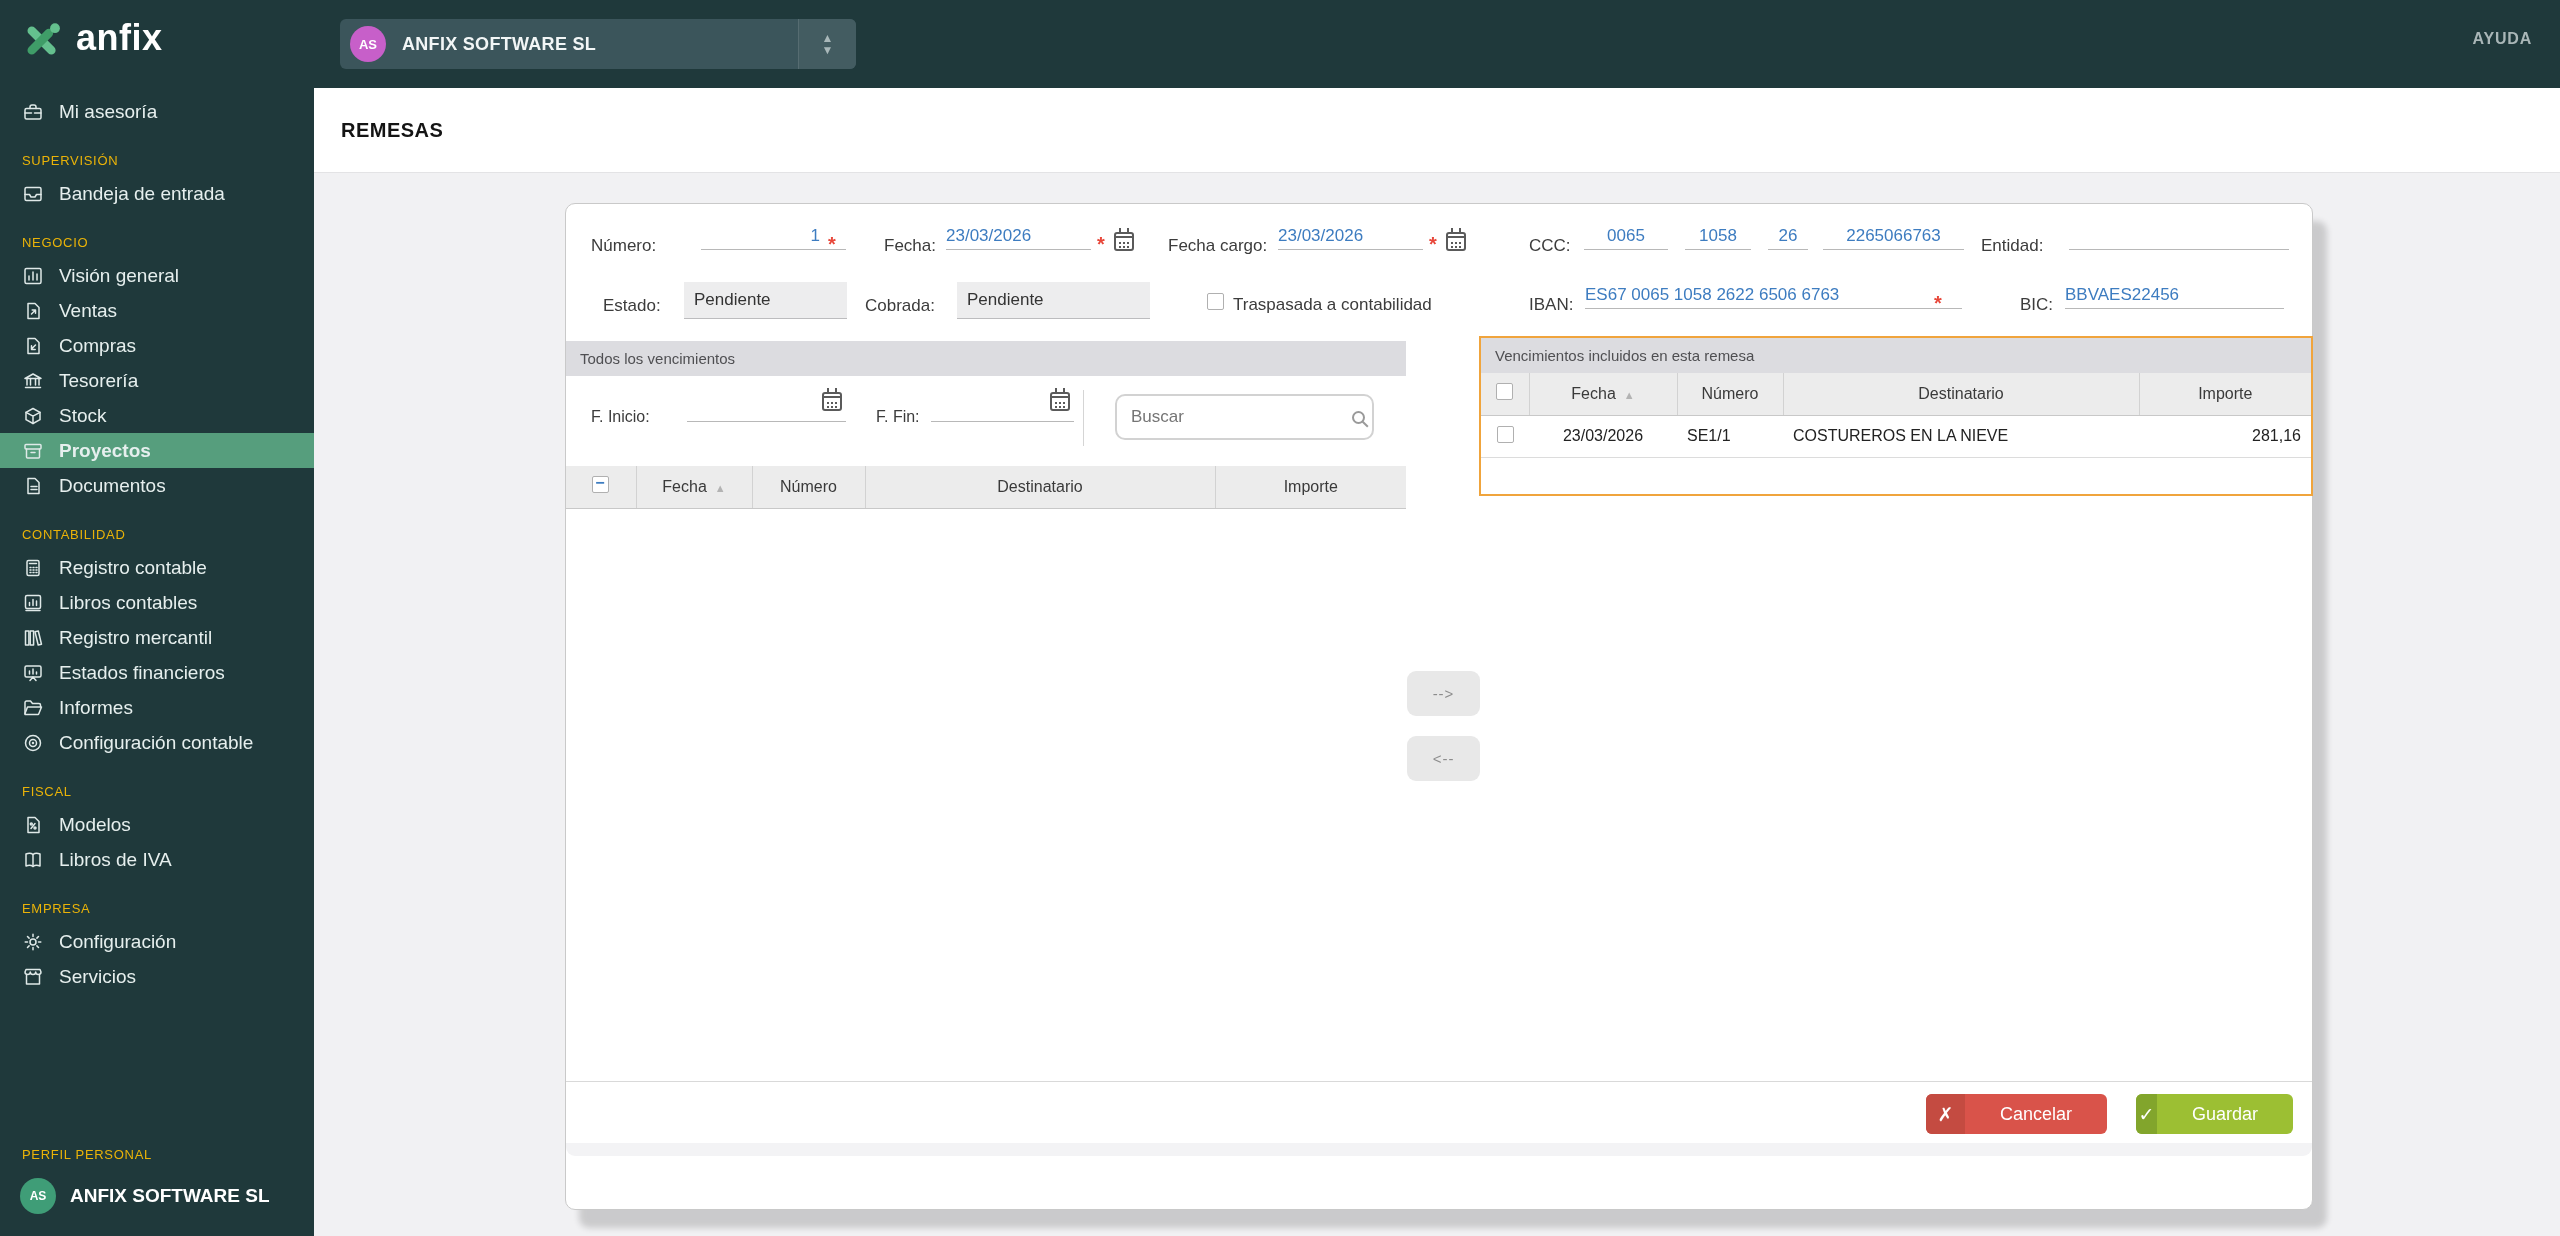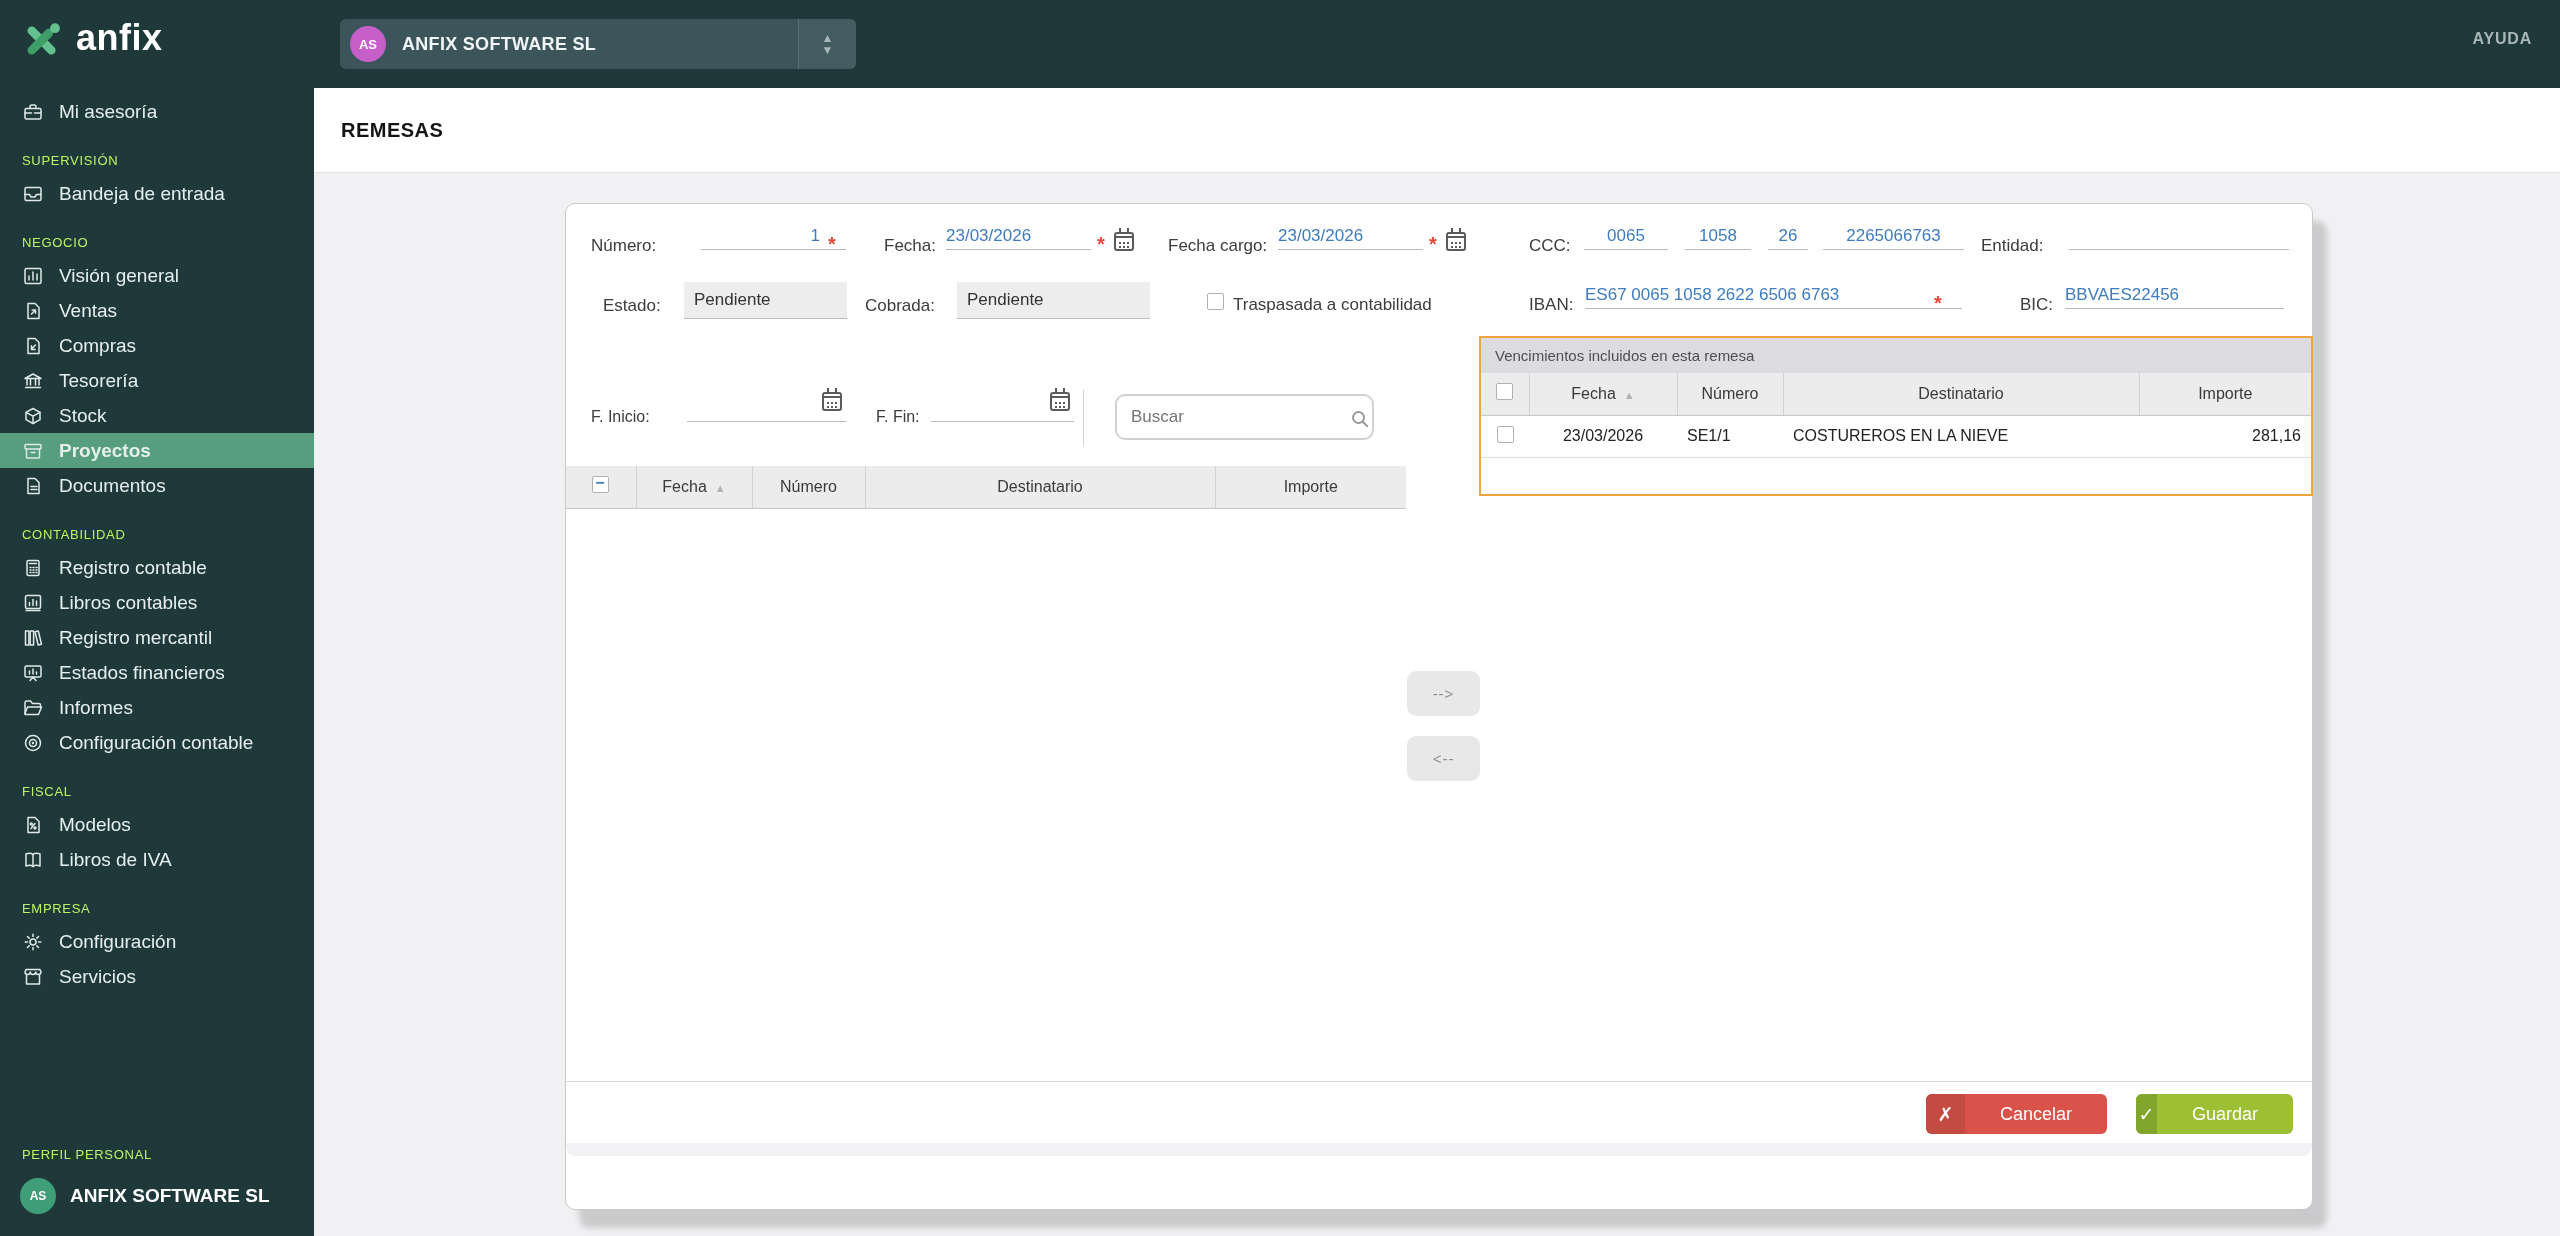--- a/index.html
+++ b/index.html
@@ -14,21 +14,21 @@
   .company-pill .avatar { width:36px; height:36px; border-radius:50%; background:#c75fc9; color:#fff; font-size:13px; font-weight:bold; display:flex; align-items:center; justify-content:center; margin-left:10px; }
   .company-pill .cname { color:#f2f6f6; font-size:18px; font-weight:bold; margin-left:16px; letter-spacing:0.3px; flex:1; }
   .company-pill .stepper { width:58px; height:50px; border-left:1px solid rgba(255,255,255,0.10); background:#435c61; border-radius:0 6px 6px 0; display:flex; flex-direction:column; align-items:center; justify-content:center; gap:1px; }
   .company-pill .stepper span { color:#a9b8ba; font-size:12px; line-height:11px; }
   .help { position:absolute; right:28px; top:30px; color:#a9b6b7; font-size:16px; font-weight:bold; letter-spacing:0.8px; cursor:pointer; }
 
   
   .sidebar { position:absolute; left:0; top:88px; width:314px; height:1148px; background:#1f393b; display:flex; flex-direction:column; padding-top:6px; z-index:4; }
   .side-item { height:35px; display:flex; align-items:center; gap:15px; padding-left:22px; color:#e6efee; font-size:19px; cursor:pointer; white-space:nowrap; }
   .side-item.selected { background:#569e7d; font-weight:bold; }
-  .section-label { margin:24px 0 8px 22px; color:#bef264; font-size:13px; letter-spacing:0.7px; }
+  .section-label { margin:24px 0 8px 22px; color:#eab308; font-size:13px; letter-spacing:0.7px; }
   .ic { width:22px; height:22px; flex:0 0 22px; stroke:#dfe9e8; fill:none; stroke-width:1.5; stroke-linecap:round; stroke-linejoin:round; }
   .side-spacer { flex:1; }
   .profile-row { height:52px; display:flex; align-items:center; gap:14px; padding-left:20px; margin-bottom:14px; cursor:pointer; }
   .profile-row .avatar { width:36px; height:36px; border-radius:50%; background:#3f9d77; color:#fff; font-size:12px; font-weight:bold; display:flex; align-items:center; justify-content:center; }
   .profile-row .pname { color:#fff; font-size:19px; font-weight:bold; }
 
   
   .content-header { position:absolute; left:314px; top:88px; width:2414px; height:85px; background:#fff; border-bottom:1px solid #e3e3e5; display:flex; align-items:center; }
   .page-title { margin-left:27px; font-size:20px; font-weight:bold; letter-spacing:0.5px; color:#141414; }
 
@@ -309,20 +309,21 @@
     <span class="cb" style="position:absolute;left:641px;top:89px;"></span>
     <span class="flabel" style="left:667px;top:91px;">Traspasada a contabilidad</span>
 
     <span class="flabel" style="left:963px;top:91px;">IBAN:</span>
     <input class="uinput" style="position: absolute; left: 1019px; top: 77px; width: 377px;" value="ES67 0065 1058 2622 6506 6763">
     <span class="ast" style="left:1368px;top:88px;">*</span>
 
     <span class="flabel" style="left:1454px;top:91px;">BIC:</span>
     <input class="uinput" style="position: absolute; left: 1499px; top: 77px; width: 219px;" value="BBVAES22456">
 
+    <div class="panel-bar" style="left:0;top:137px;width:840px;">Todos los vencimientos</div>
 
     <span class="filter-label" style="left:25px;top:204px;">F. Inicio:</span>
     <input class="uinput dark" style="position: absolute; left: 121px; top: 190px; width: 159px;">
     <span class="cal" style="left:256px;top:188px;">
         <span class="ear1"></span>
         <span class="ear2"></span>
       </span>
 
     <span class="filter-label" style="left:310px;top:204px;">F. Fin:</span>
     <input class="uinput dark" style="position: absolute; left: 365px; top: 190px; width: 143px;">

